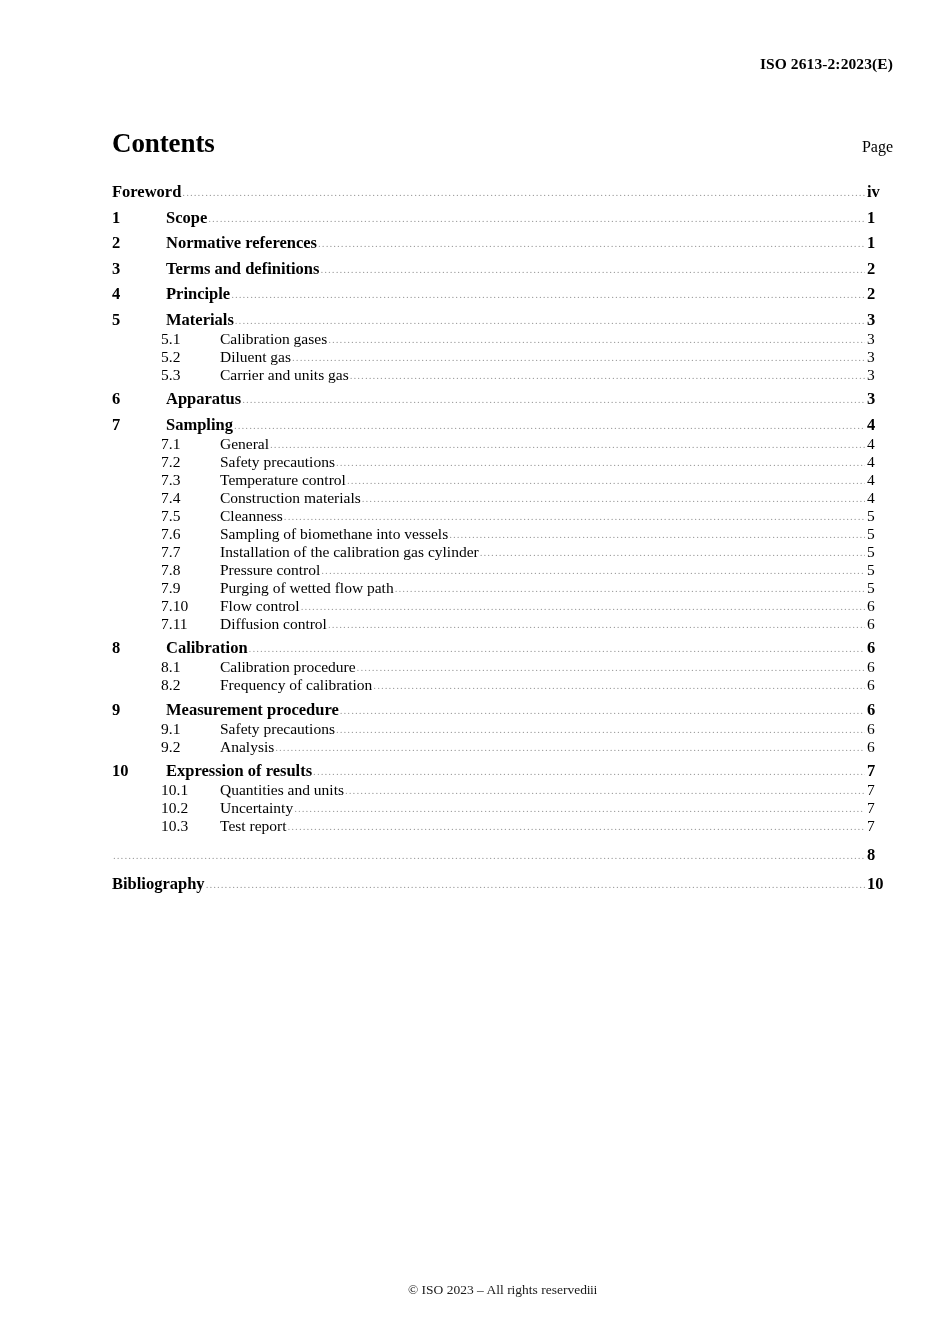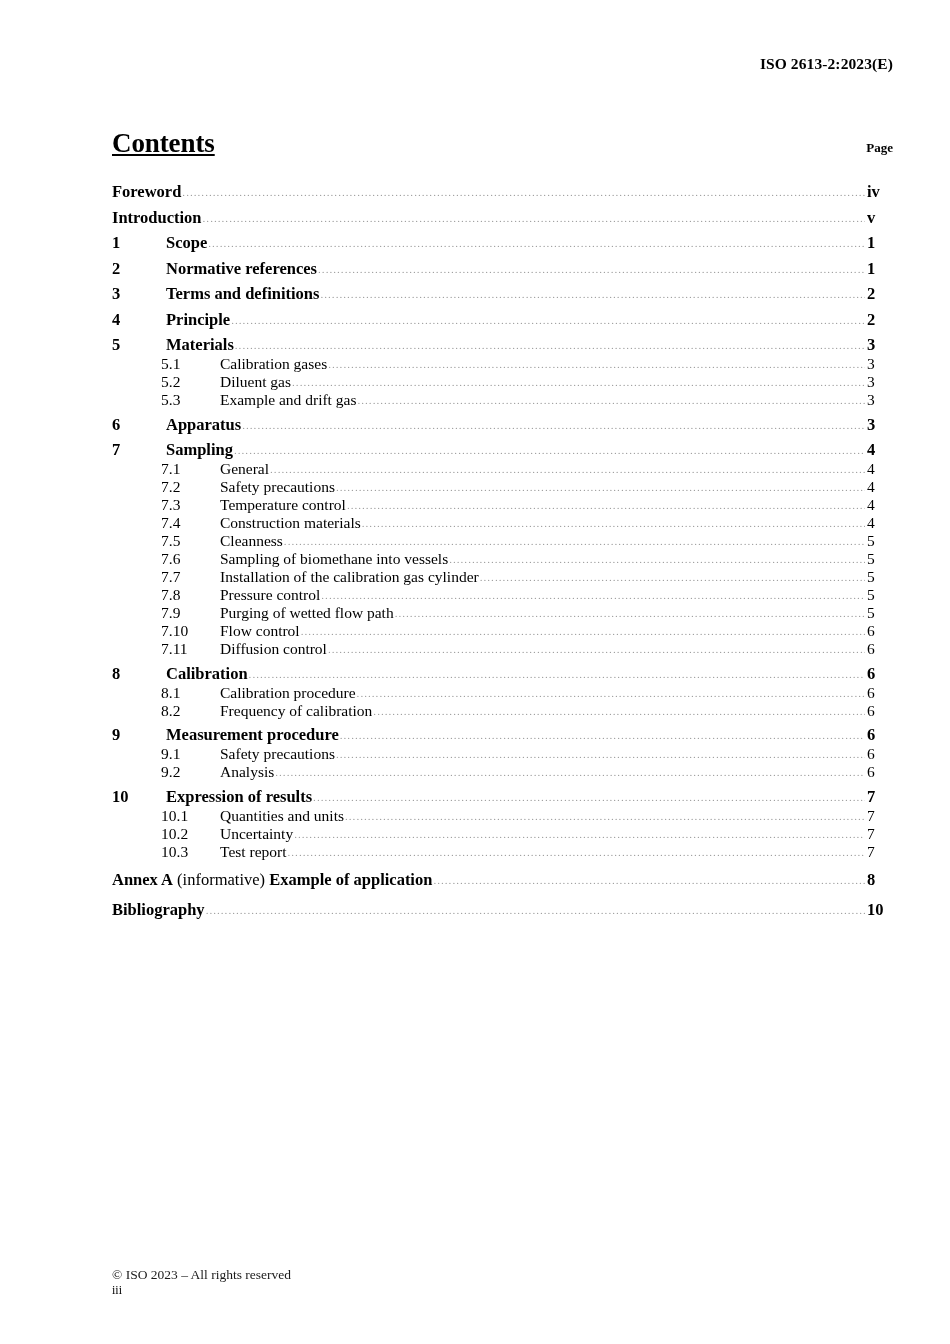--- a/index.html
+++ b/index.html
@@ -40,25 +40,24 @@
     left: 112px;
     right: 57px;
     display: flex;
     align-items: baseline;
     justify-content: space-between;
   }
   .contents-title {
     font-size: 27px;
     font-weight: bold;
     letter-spacing: -0.1px;
-    text-decoration: underline;
   }
   .page-label {
-    font-size: 13px;
-    font-weight: bold;
+    font-size: 16px;
+    font-weight: normal;
     text-align: right;
   }
 
   
   .toc {
     position: absolute;
     top: 184px;
     left: 112px;
     width: 781px;
   }
@@ -132,21 +131,20 @@
   
   .doc-footer {
     position: absolute;
     bottom: 46px;
     left: 112px;
     right: 57px;
     display: flex;
     align-items: baseline;
     justify-content: center;
     font-size: 13.5px;
-    flex-direction: column;
   }
   .copyright { color: #1a1a1a; }
   .folio { font-size: 12px; }
 </style>
 </head>
 <body>
 
 <div class="page">
 
   <div class="doc-header">ISO 2613-2:2023(E)</div>
@@ -155,25 +153,20 @@
     <div class="contents-title">Contents</div>
     <div class="page-label">Page</div>
   </div>
 
   <div class="toc" id="toc-list">
       <div class="toc-row front">
         <span class="label">Foreword</span>
         <span class="leader"></span>
         <span class="pg">iv</span>
       </div>
-      <div class="toc-row front">
-        <span class="label">Introduction</span>
-        <span class="leader"></span>
-        <span class="pg">v</span>
-      </div>
       <div class="toc-row level-1">
         <span class="num">1</span>
         <span class="label">Scope</span>
         <span class="leader"></span>
         <span class="pg">1</span>
       </div>
       <div class="toc-row level-1">
         <span class="num">2</span>
         <span class="label">Normative references</span>
         <span class="leader"></span>
@@ -204,21 +197,21 @@
         <span class="pg">3</span>
       </div>
       <div class="toc-row level-2">
         <span class="num">5.2</span>
         <span class="label">Diluent gas</span>
         <span class="leader"></span>
         <span class="pg">3</span>
       </div>
       <div class="toc-row level-2">
         <span class="num">5.3</span>
-        <span class="label">Example and drift gas</span>
+        <span class="label">Carrier and units gas</span>
         <span class="leader"></span>
         <span class="pg">3</span>
       </div>
       <div class="toc-row level-1">
         <span class="num">6</span>
         <span class="label">Apparatus</span>
         <span class="leader"></span>
         <span class="pg">3</span>
       </div>
       <div class="toc-row level-1">
@@ -347,21 +340,20 @@
         <span class="leader"></span>
         <span class="pg">7</span>
       </div>
       <div class="toc-row level-2">
         <span class="num">10.3</span>
         <span class="label">Test report</span>
         <span class="leader"></span>
         <span class="pg">7</span>
       </div>
       <div class="toc-row annex">
-        <span class="label"><span>Annex A</span><span class="reg"> (informative)  </span><span>Example of application</span></span>
         <span class="leader"></span>
         <span class="pg">8</span>
       </div>
       <div class="toc-row annex">
         <span class="label">Bibliography</span>
         <span class="leader"></span>
         <span class="pg">10</span>
       </div>
     </div>
 

